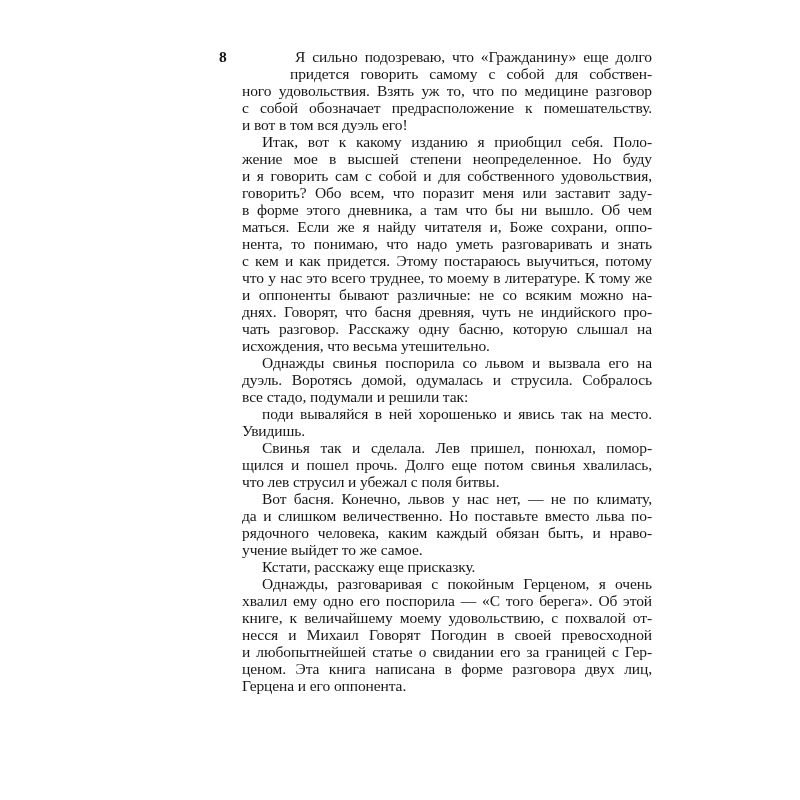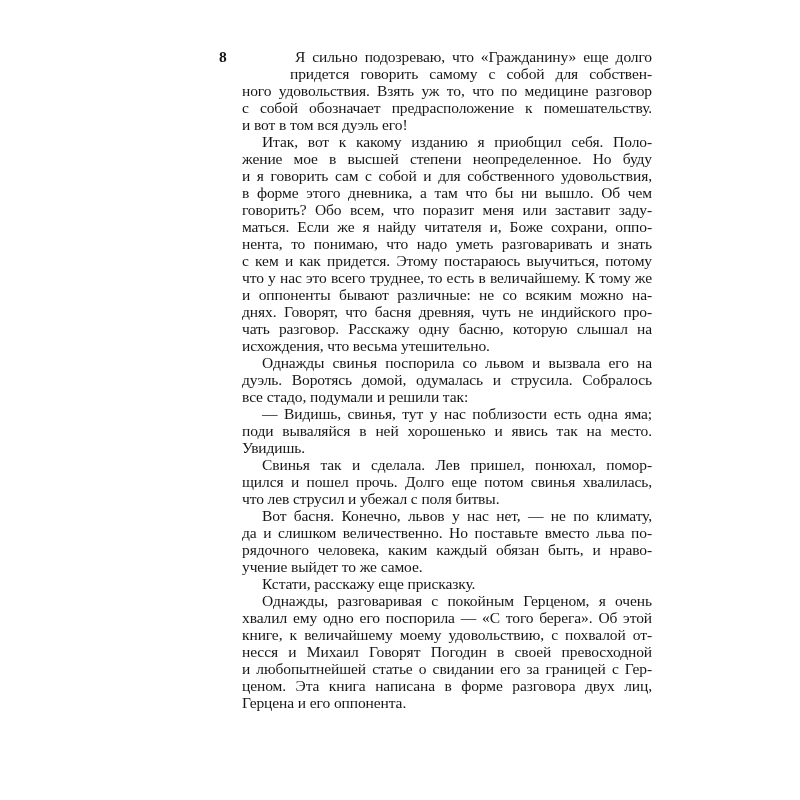--- a/index.html
+++ b/index.html
@@ -59,38 +59,37 @@
         <div class="line">Я сильно подозреваю, что «Гражданину» еще долго</div>
         <div class="line">придется говорить самому с собой для собствен-</div>
         <div class="line">ного удовольствия. Взять уж то, что по медицине разговор</div>
         <div class="line">с собой обозначает предрасположение к помешательству.</div>
         <div class="line">и вот в том вся дуэль его!</div>
       </div>
       <div class="para">
         <div class="line">Итак, вот к какому изданию я приобщил себя. Поло-</div>
         <div class="line">жение мое в высшей степени неопределенное. Но буду</div>
         <div class="line">и я говорить сам с собой и для собственного удовольствия,</div>
+        <div class="line">говорить? Обо всем, что поразит меня или заставит заду-</div>
         <div class="line">в форме этого дневника, а там что бы ни вышло. Об чем</div>
-        <div class="line">говорить? Обо всем, что поразит меня или заставит заду-</div>
         <div class="line">маться. Если же я найду читателя и, Боже сохрани, оппо-</div>
         <div class="line">нента, то понимаю, что надо уметь разговаривать и знать</div>
         <div class="line">с кем и как придется. Этому постараюсь выучиться, потому</div>
-        <div class="line">что у нас это всего труднее, то есть в величайшему. К тому же</div>
+        <div class="line">что у нас это всего труднее, то моему в литературе. К тому же</div>
         <div class="line">и оппоненты бывают различные: не со всяким можно на-</div>
         <div class="line">днях. Говорят, что басня древняя, чуть не индийского про-</div>
         <div class="line">чать разговор. Расскажу одну басню, которую слышал на</div>
         <div class="line">исхождения, что весьма утешительно.</div>
       </div>
       <div class="para">
         <div class="line">Однажды свинья поспорила со львом и вызвала его на</div>
         <div class="line">дуэль. Воротясь домой, одумалась и струсила. Собралось</div>
         <div class="line">все стадо, подумали и решили так:</div>
       </div>
       <div class="para">
-        <div class="line">— Видишь, свинья, тут у нас поблизости есть одна яма;</div>
         <div class="line">поди вываляйся в ней хорошенько и явись так на место.</div>
         <div class="line">Увидишь.</div>
       </div>
       <div class="para">
         <div class="line">Свинья так и сделала. Лев пришел, понюхал, помор-</div>
         <div class="line">щился и пошел прочь. Долго еще потом свинья хвалилась,</div>
         <div class="line">что лев струсил и убежал с поля битвы.</div>
       </div>
       <div class="para">
         <div class="line">Вот басня. Конечно, львов у нас нет, — не по климату,</div>

